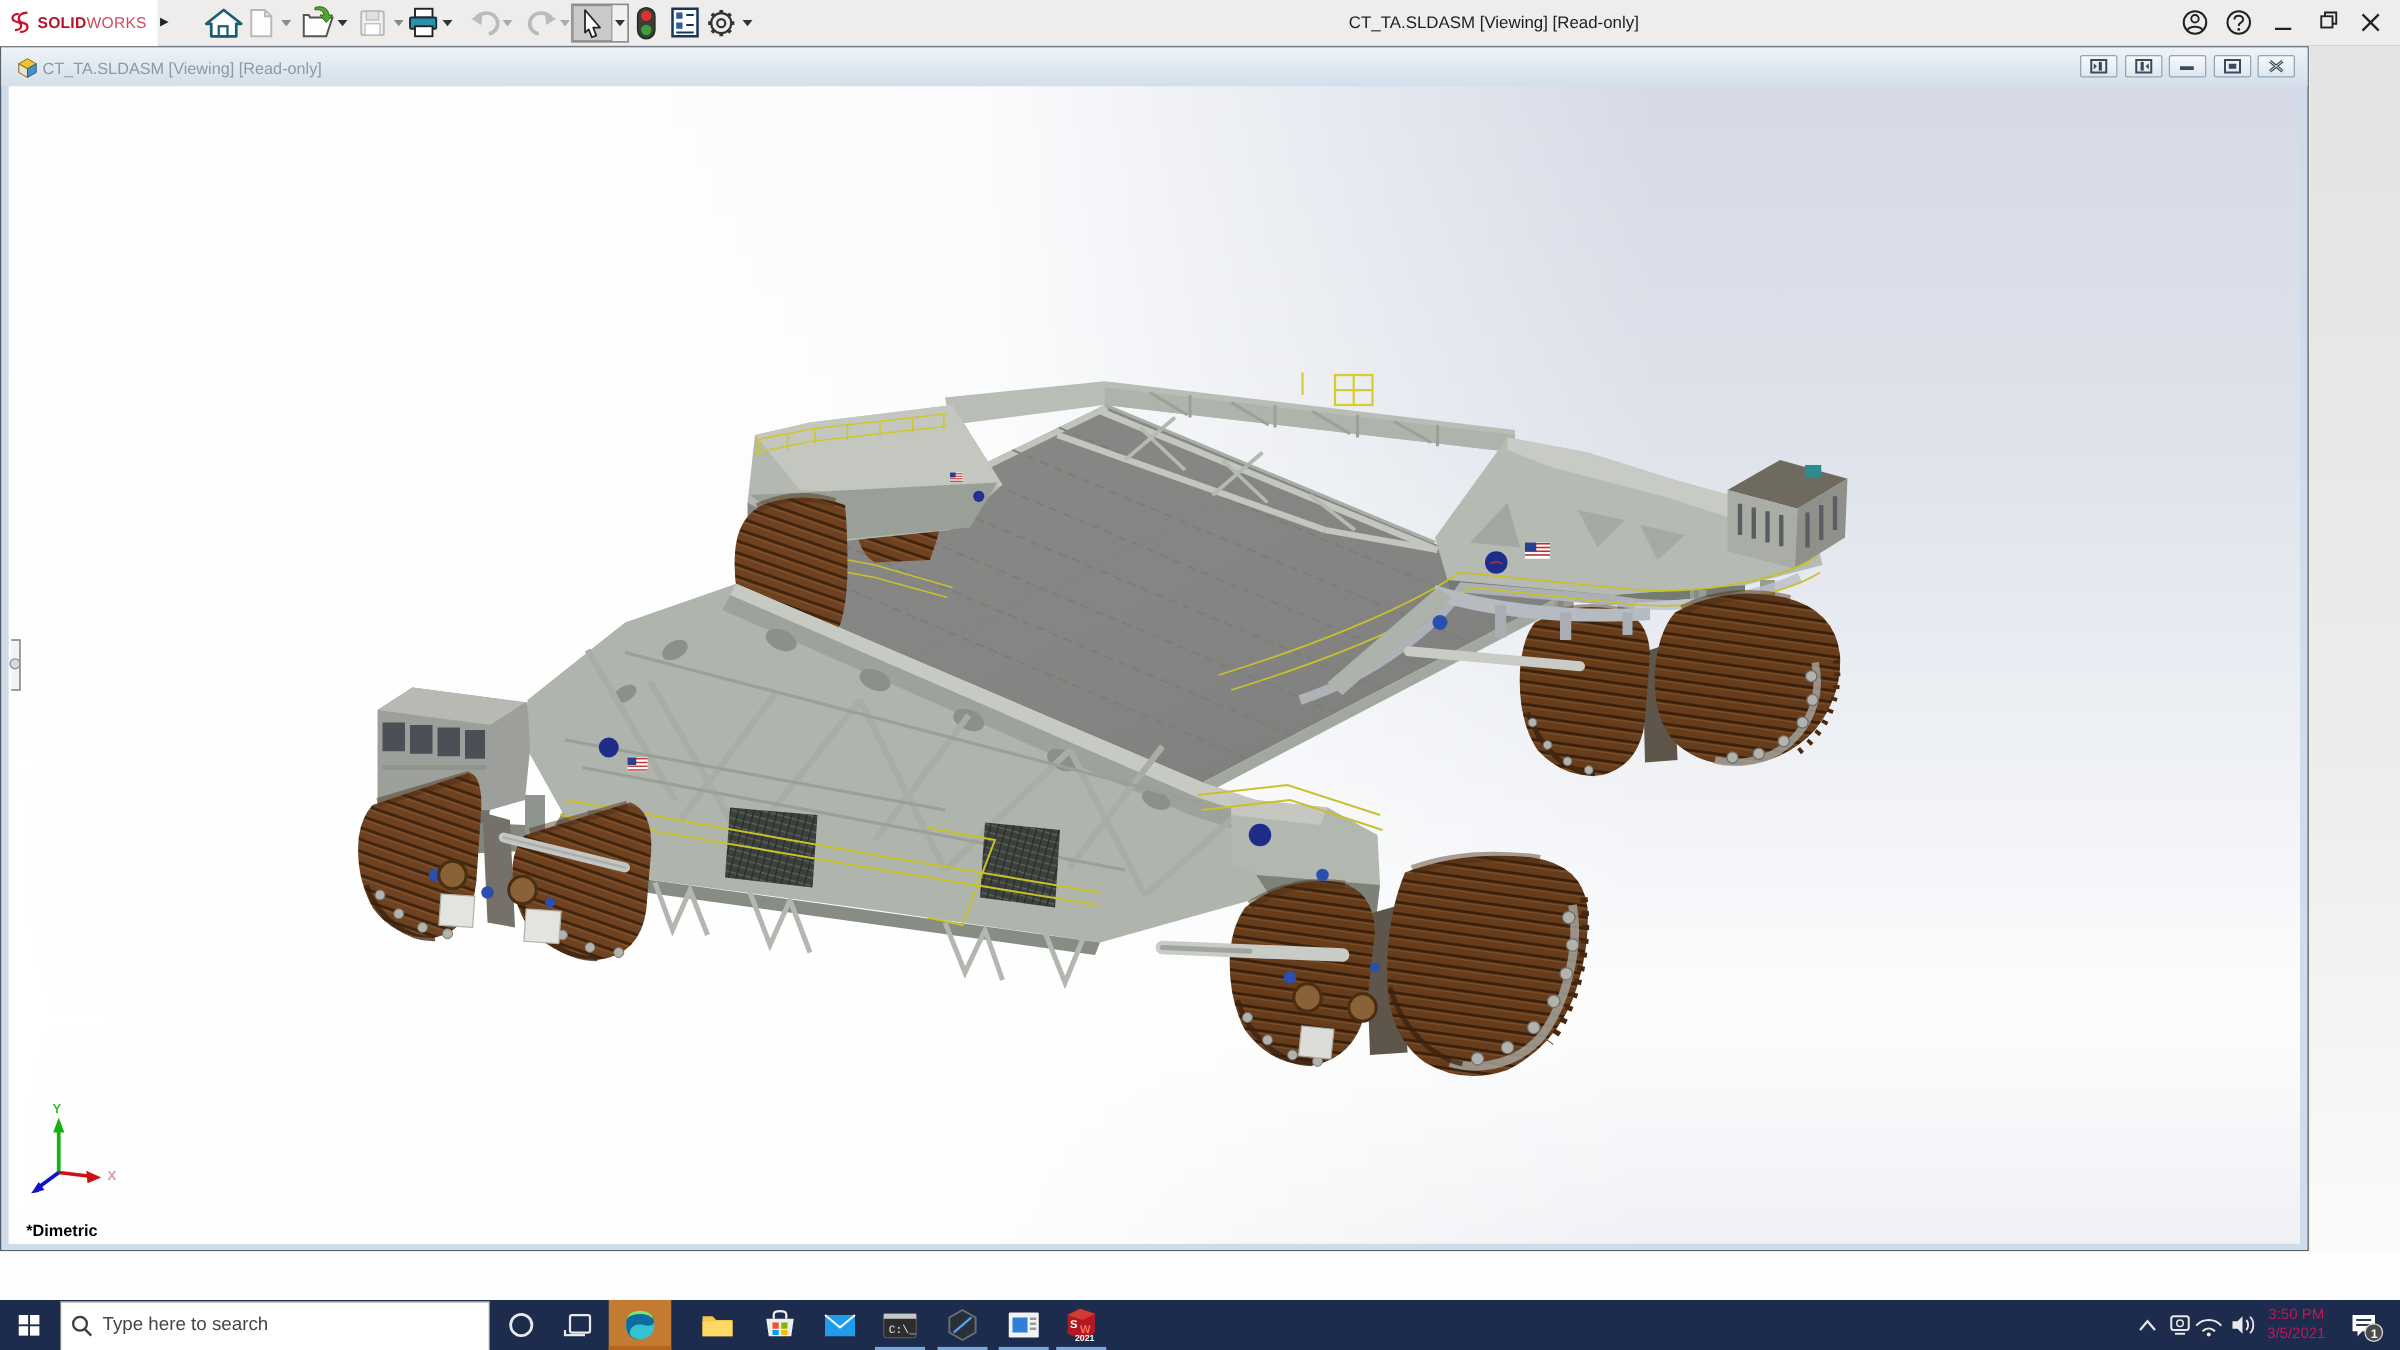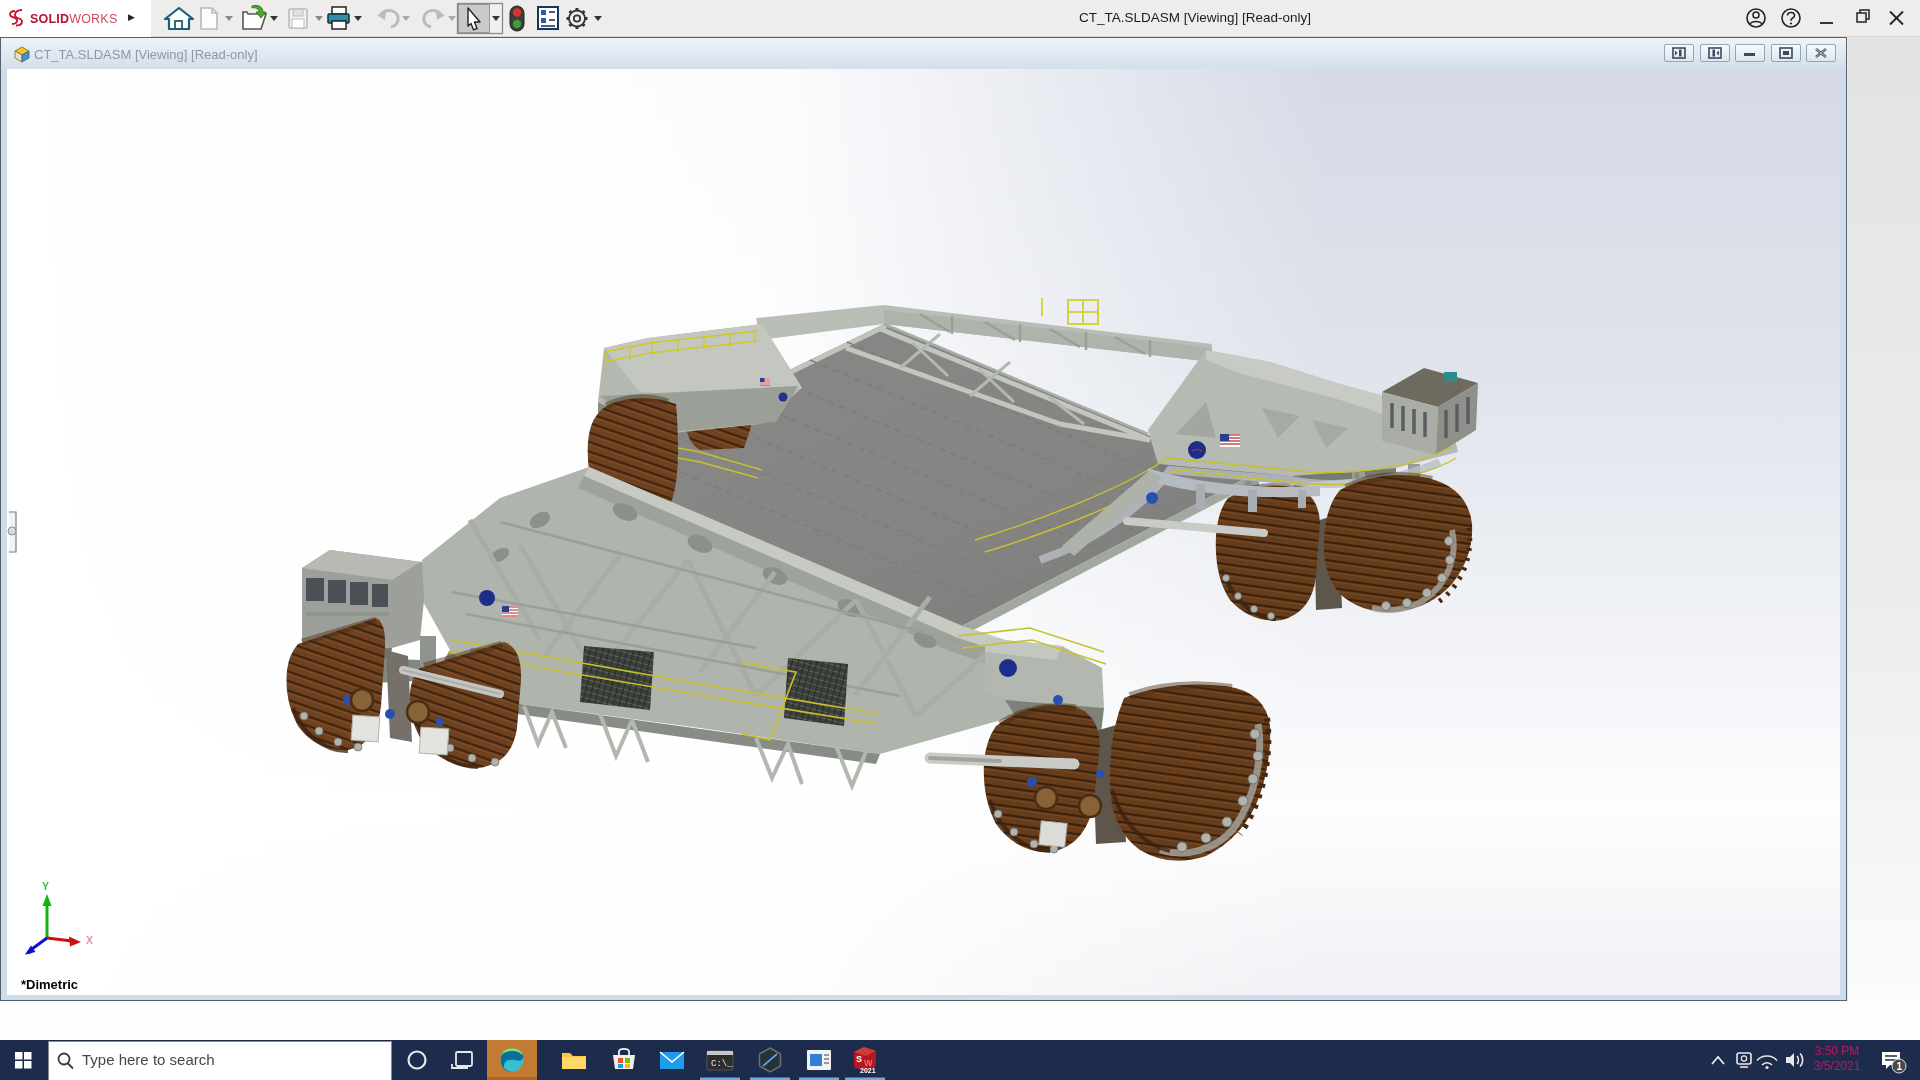--- a/index.html
+++ b/index.html
@@ -1,18 +1,18 @@
 <!DOCTYPE html>
 <html><head>
 <meta charset="utf-8">
 <style>
 * { margin:0; padding:0; box-sizing:border-box; }
 html,body { width:1920px; height:1080px; overflow:hidden; font-family:"Liberation Sans",sans-serif; background:#efeeec; }
 #titlebar { position:absolute; left:0; top:0; width:1920px; height:37px; background:#eeedec; border-bottom:1px solid #d8d6d4; }
-#logoarea { position:absolute; left:0; top:0; width:151px; height:37px; background:#ffffff; }
+#logoarea { position:absolute; left:0; top:0; width:126px; height:37px; background:#ffffff; }
 #swlogo { position:absolute; left:8px; top:8px; }
 #flyarrow { position:absolute; left:128px; top:12px; font-size:9px; color:#222; }
 #titletext { position:absolute; left:1079px; top:10px; white-space:nowrap; font-size:13.5px; color:#1d1d1d; }
 
 #docwin { position:absolute; left:0px; top:37px; width:1847px; height:964px; border:1px solid #56606a; background:#cfdcea; }
 #doctitle { position:absolute; left:0; top:0; width:100%; height:31px; background:linear-gradient(#eef3f8,#d3dfeb); }
 #doctitletext { position:absolute; left:33px; top:9px; font-size:13px; color:#8d99a5; }
 #docbtns { position:absolute; right:10px; top:6px; }
 .dbtn { display:inline-block; width:30px; height:18px; margin-left:1px; background:linear-gradient(#f7fafc,#dde6ee); border:1px solid #93a6b8; border-radius:2px; vertical-align:top; position:relative; }
 #viewport { position:absolute; left:6px; top:31px; width:1833px; height:926px; background:linear-gradient(90deg, rgba(255,255,255,1) 0%, rgba(255,255,255,0.92) 42%, rgba(255,255,255,0) 72%), linear-gradient(180deg,#d5dae6 0%,#dfe3eb 32%,#f0f2f6 60%,#fdfdfe 80%,#eff1f4 100%); }

